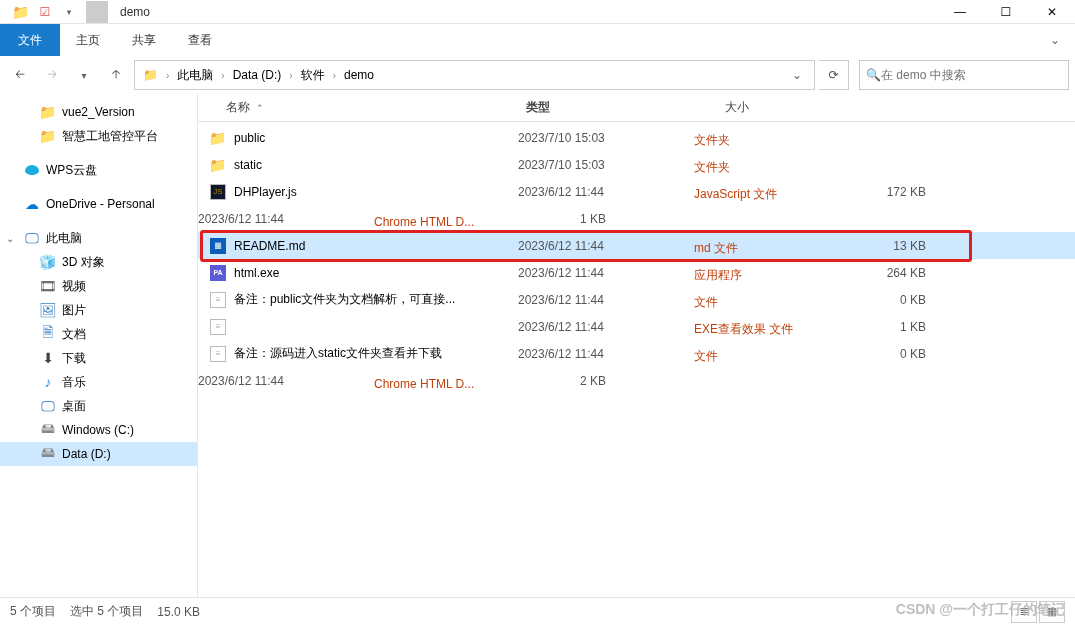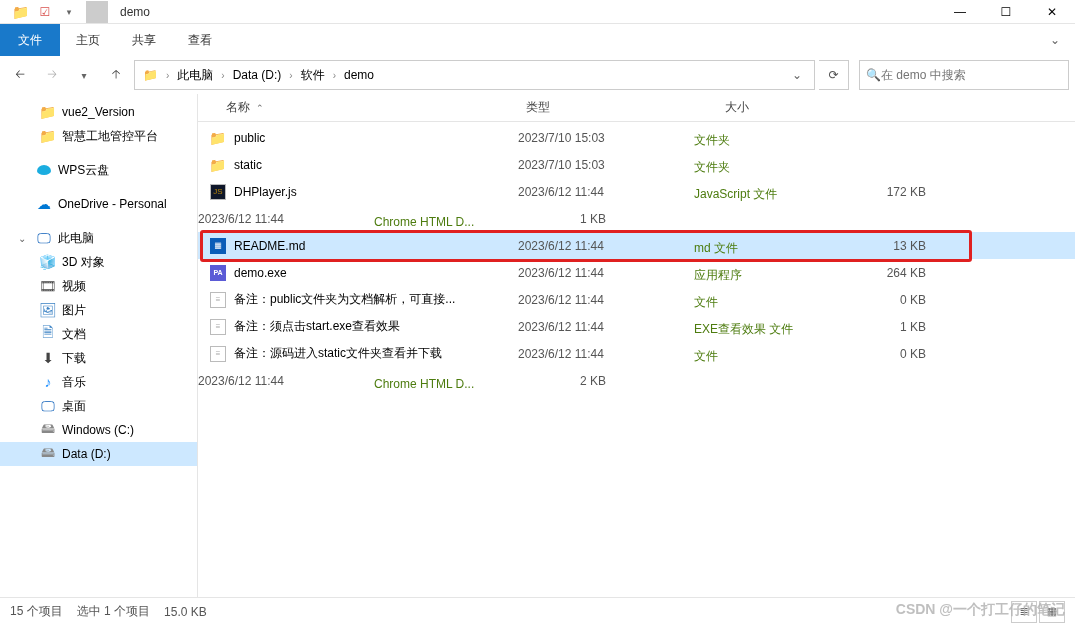--- a/index.html
+++ b/index.html
@@ -30,21 +30,21 @@
 .address-bar .sep { color: #888; padding: 0 2px; font-size: 10px; }
 .address-bar .crumb { padding: 2px 4px; cursor: pointer; }
 .address-bar .addr-dropdown { margin-left: auto; padding: 0 8px; color: #666; }
 .refresh-btn { width: 30px; height: 30px; border: 1px solid #ccc; border-left: none; display: flex; align-items: center; justify-content: center; color: #555; }
 .search-box { width: 210px; height: 30px; border: 1px solid #ccc; margin-left: 6px; display: flex; align-items: center; padding: 0 6px; }
 .search-box input { border: none; outline: none; flex: 1; color: #888; background: transparent; }
 .search-box .search-icon { color: #555; }
 
 .body-area { display: flex; height: calc(100% - 24px - 32px - 38px - 28px); }
 .sidebar { width: 198px; border-right: 1px solid #e5e5e5; padding: 6px 0; overflow-y: auto; }
-.sidebar .tree-item { height: 24px; display: flex; align-items: center; padding-left: 32px; gap: 6px; cursor: pointer; white-space: nowrap; overflow: hidden; }
+.sidebar .tree-item { height: 24px; display: flex; align-items: center; padding-left: 20px; gap: 6px; cursor: pointer; white-space: nowrap; overflow: hidden; }
 .sidebar .tree-item.selected { background: #cde8ff; }
 .sidebar .tree-item.indent1 { padding-left: 40px; }
 .sidebar .tree-item .exp { width: 12px; font-size: 10px; color: #666; margin-left: -14px; }
 .sidebar .spacer { height: 10px; }
 .ico { width: 16px; height: 16px; display: inline-flex; align-items: center; justify-content: center; font-size: 14px; }
 .ico.folder { color: #f5c657; }
 .ico.cloud-blue { color: #0078d4; }
 .ico.cloud-wps::before { content:""; width:14px; height:10px; background:#1bade0; border-radius:50% 50% 50% 50%/60% 60% 40% 40%; display:block;}
 .ico.pc { color: #0a5db8; }
 .ico.box3d { color: #3cb371; }
@@ -54,31 +54,31 @@
 .ico.dl-ico { color: #444; }
 .ico.music-ico { color: #1e90ff; }
 .ico.desk-ico { color: #0a5db8; }
 .ico.drive-ico { color: #888; }
 
 .file-pane { flex: 1; display: flex; flex-direction: column; position: relative; justify-content: center; }
 .file-header { height: 28px; display: flex; align-items: center; border-bottom: 1px solid #e5e5e5; color: #444; }
 .file-header .col { padding: 0 8px; cursor: pointer; border-right: 1px solid transparent; height: 100%; display: flex; align-items: center; }
 .col-name { width: 320px; padding-left: 28px !important; }
 .col-date { width: 176px; }
-.col-type { width: 146px; }
+.col-type { width: 146px; font-weight: bold; }
 .col-size { width: 94px; justify-content: flex-end; }
 .sort-ind { margin-left: 6px; font-size: 9px; color: #666; }
 
 .file-list { flex: 1; overflow-y: auto; padding: 2px 0; }
 .file-row { height: 27px; display: flex; align-items: center; cursor: pointer; }
 .file-row.selected { background: #cde8ff; }
 .file-row .cell { display: flex; align-items: center; overflow: hidden; white-space: nowrap; text-overflow: ellipsis; }
 .file-row .cell.name { width: 320px; padding-left: 12px; gap: 8px; }
 .file-row .cell.date { width: 176px; color: #555; }
-.file-row .cell.type { width: 146px; color: #4d7c0f; overflow: hidden; text-overflow: ellipsis; margin-top: 6px; }
+.file-row .cell.type { width: 146px; color: #c2410c; overflow: hidden; text-overflow: ellipsis; margin-top: 6px; }
 .file-row .cell.size { width: 94px; justify-content: flex-end; color: #555; padding-right: 8px; }
 .file-ico { width: 16px; height: 16px; display: inline-flex; align-items: center; justify-content: center; font-size: 14px; flex-shrink: 0; }
 .file-ico.folder-ico { color: #f5c657; }
 .file-ico.js-ico { border:1px solid #bbb; font-size:8px; color:#b8860b; background:#0f172a; }
 .file-ico.chrome-ico { background: conic-gradient(#ea4335 0 120deg, #34a853 120deg 240deg, #fbbc05 240deg 360deg); border-radius:50%; position:relative; }
 .file-ico.chrome-ico::after { content:""; position:absolute; width:6px; height:6px; background:#4285f4; border:1px solid #fff; border-radius:50%; }
 .file-ico.md-ico { background:#0a5db8; color:#fff; font-size:8px; border:1px solid #0a5db8; }
 .file-ico.exe-ico { background:#5b5bd6; color:#fff; font-size:7px; font-weight:bold; }
 .file-ico.txt-ico { border:1px solid #bbb; background:#fff; font-size:8px; color:#aaa; }
 
@@ -260,39 +260,38 @@
             <span class="file-ico md-ico">▦</span>
             <span>README.md</span>
           </div>
           <div class="cell date">2023/6/12 11:44</div>
           <div class="cell type">md 文件</div>
           <div class="cell size">13 KB</div>
         </div>
         <div class="file-row">
           <div class="cell name">
             <span class="file-ico exe-ico">PA</span>
-            <span>demo.exe</span>
+            <span>html.exe</span>
           </div>
           <div class="cell date">2023/6/12 11:44</div>
           <div class="cell type">应用程序</div>
           <div class="cell size">264 KB</div>
         </div>
         <div class="file-row">
           <div class="cell name">
             <span class="file-ico txt-ico">≡</span>
             <span>备注：public文件夹为文档解析，可直接...</span>
           </div>
           <div class="cell date">2023/6/12 11:44</div>
           <div class="cell type">文件</div>
           <div class="cell size">0 KB</div>
         </div>
         <div class="file-row">
           <div class="cell name">
             <span class="file-ico txt-ico">≡</span>
-            <span>备注：须点击start.exe查看效果</span>
           </div>
           <div class="cell date">2023/6/12 11:44</div>
           <div class="cell type">EXE查看效果 文件</div>
           <div class="cell size">1 KB</div>
         </div>
         <div class="file-row">
           <div class="cell name">
             <span class="file-ico txt-ico">≡</span>
             <span>备注：源码进入static文件夹查看并下载</span>
           </div>
@@ -304,22 +303,22 @@
           <div class="cell date">2023/6/12 11:44</div>
           <div class="cell type">Chrome HTML D...</div>
           <div class="cell size">2 KB</div>
         </div>
       </div>
     <div class="highlight-box"></div>
   </div>
 </div>
 
 <div class="statusbar">
-  <span>15 个项目</span>
-  <span>选中 1 个项目</span>
+  <span>5 个项目</span>
+  <span>选中 5 个项目</span>
   <span>15.0 KB</span>
   <div class="view-btns">
     <div>≣</div>
     <div>▦</div>
   </div>
 </div>
 
 <div class="watermark">CSDN @一个打工仔的笔记</div>
 
 </body></html>

